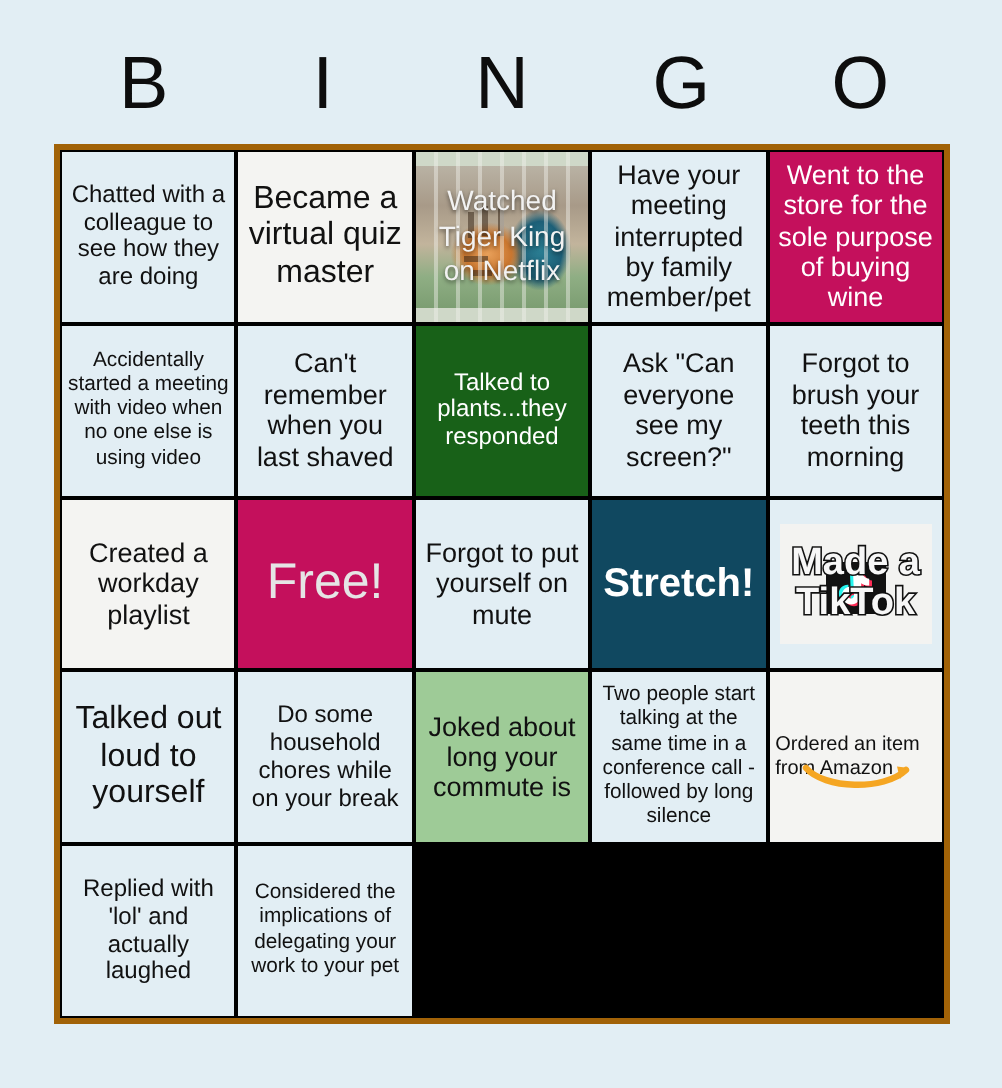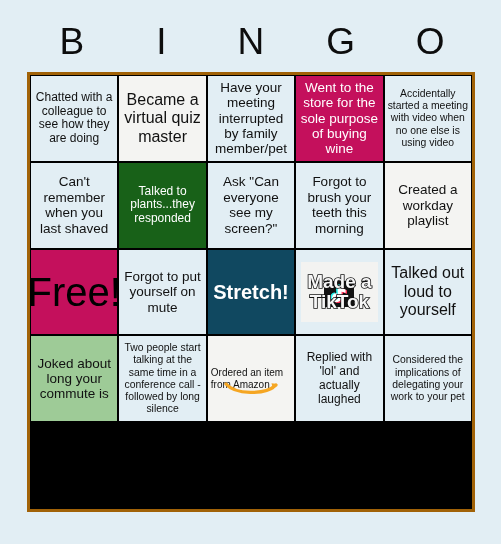--- a/index.html
+++ b/index.html
@@ -85,22 +85,22 @@
   .bg-magenta{ background: #c4105c; }
   .bg-dgreen { background: #186118; }
   .bg-blue   { background: #1f76a5; }
   .bg-navy   { background: #104860; font-weight: bold; }
   .bg-lgreen { background: #9ecb97; }
   .fg-white .cell-text { color: #ffffff; }
   .fg-dark .cell-text  { color: #111111; }
 
   
   .free .cell-text {
-    font-size: 40px;
-    color: #000000;
+    font-size: 25px;
+    color: #e5e5e5;
     line-height: 1;
   }
 
   
   .tiger-wrap {
     position: absolute;
     left: 0; top: 0; right: 0; bottom: 0;
     background: #cfd8c8;
     overflow: hidden;
   }
@@ -217,20 +217,32 @@
     <div class="header-letter">G</div>
     <div class="header-letter">O</div>
   </div>
 
   <div class="grid" id="bingo-grid">
       <div class="cell bg-pale fg-dark t-sm">
         <div class="cell-text">Chatted with a colleague to see how they are doing</div>
       </div>
       <div class="cell bg-white fg-dark t-lg">
         <div class="cell-text">Became a virtual quiz master</div>
+      </div>
+      <div class="cell bg-pale fg-white t-md">
+        <div class="tiger-wrap">
+          <div class="tiger-bg"></div>
+          <div class="tiger-stripe" style="left: 26px; top: 30px; width: 3px; height: 13px;"></div>
+          <div class="tiger-stripe" style="left: 33px; top: 27px; width: 3px; height: 15px;"></div>
+          <div class="tiger-stripe" style="left: 41px; top: 28px; width: 3px; height: 14px;"></div>
+          <div class="tiger-stripe" style="left: 24px; top: 52px; width: 12px; height: 3px;"></div>
+          <div class="tiger-stripe" style="left: 28px; top: 59px; width: 10px; height: 3px;"></div>
+          <div class="tiger-bars"></div>
+          <div class="tiger-text">Watched Tiger King on Netflix</div>
+        </div>
       </div>
       <div class="cell bg-pale fg-dark t-md">
         <div class="cell-text">Have your meeting interrupted by family member/pet</div>
       </div>
       <div class="cell bg-magenta fg-white t-md">
         <div class="cell-text">Went to the store for the sole purpose of buying wine</div>
       </div>
       <div class="cell bg-pale fg-dark t-xs">
         <div class="cell-text">Accidentally started a meeting with video when no one else is using video</div>
       </div>
@@ -267,20 +279,23 @@
               <path d="M13.5 4.5 h4.2 c0.4 2.2 1.8 3.6 3.9 3.9 v3.4 c-1.6 0.05-2.9-0.4-4-1.2 v5.5 c0 3.1-2.4 5.1-5 5.1 -2.5 0-4.6-1.9-4.6-4.5 0-2.7 2.2-4.6 4.8-4.4 v3.3 c-0.9-0.25-1.9 0.35-1.9 1.3 0 0.8 0.7 1.4 1.5 1.4 0.9 0 1.6-0.65 1.6-1.6 z" fill="#fe2c55" transform="translate(1.4,0.9)"></path>
               <path d="M13.5 4.5 h4.2 c0.4 2.2 1.8 3.6 3.9 3.9 v3.4 c-1.6 0.05-2.9-0.4-4-1.2 v5.5 c0 3.1-2.4 5.1-5 5.1 -2.5 0-4.6-1.9-4.6-4.5 0-2.7 2.2-4.6 4.8-4.4 v3.3 c-0.9-0.25-1.9 0.35-1.9 1.3 0 0.8 0.7 1.4 1.5 1.4 0.9 0 1.6-0.65 1.6-1.6 z" fill="#ffffff"></path>
             </svg>
           </div>
           <div class="tiktok-text">Made a TikTok</div>
         </div>
       </div>
       <div class="cell bg-pale fg-dark t-lg">
         <div class="cell-text">Talked out loud to yourself</div>
       </div>
+      <div class="cell bg-pale fg-dark t-sm">
+        <div class="cell-text">Do some household chores while on your break</div>
+      </div>
       <div class="cell bg-lgreen fg-dark t-md">
         <div class="cell-text">Joked about long your commute is</div>
       </div>
       <div class="cell bg-pale fg-dark t-xs">
         <div class="cell-text">Two people start talking at the same time in a conference call - followed by long silence</div>
       </div>
       <div class="cell bg-white fg-dark t-md">
         <div class="amazon-wrap">
           <div class="amazon-text">Ordered an item from Amazon</div>
           <div class="amazon-swoosh"><svg viewBox="0 0 58 16" xmlns="http://www.w3.org/2000/svg">

